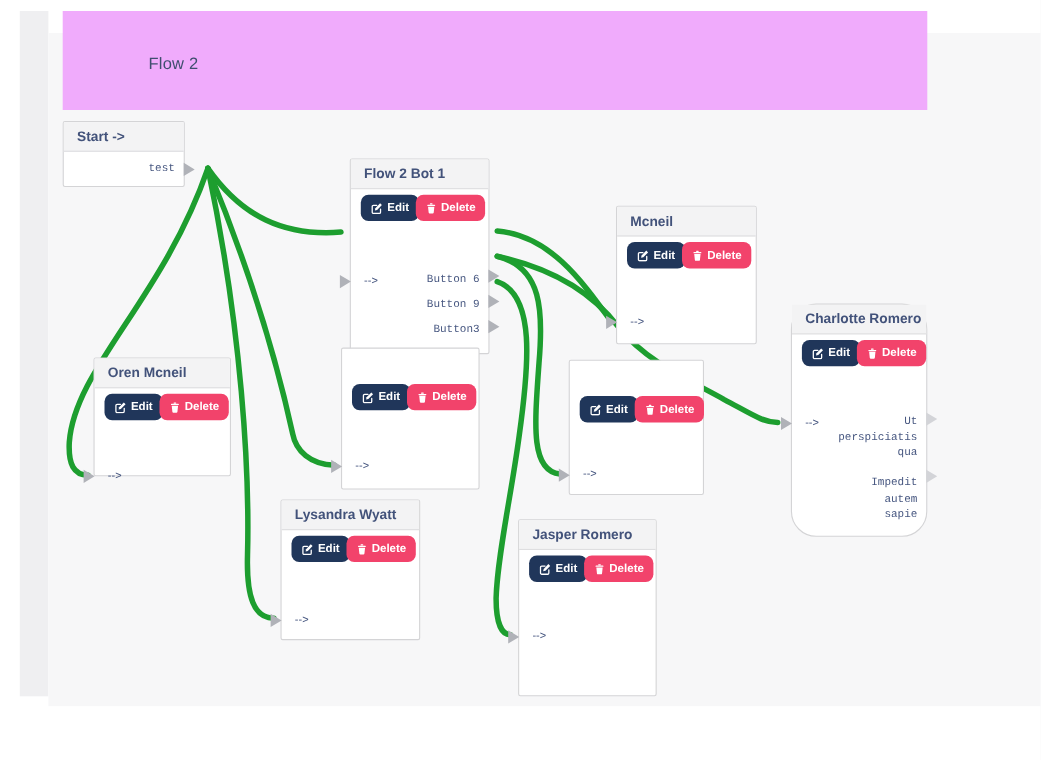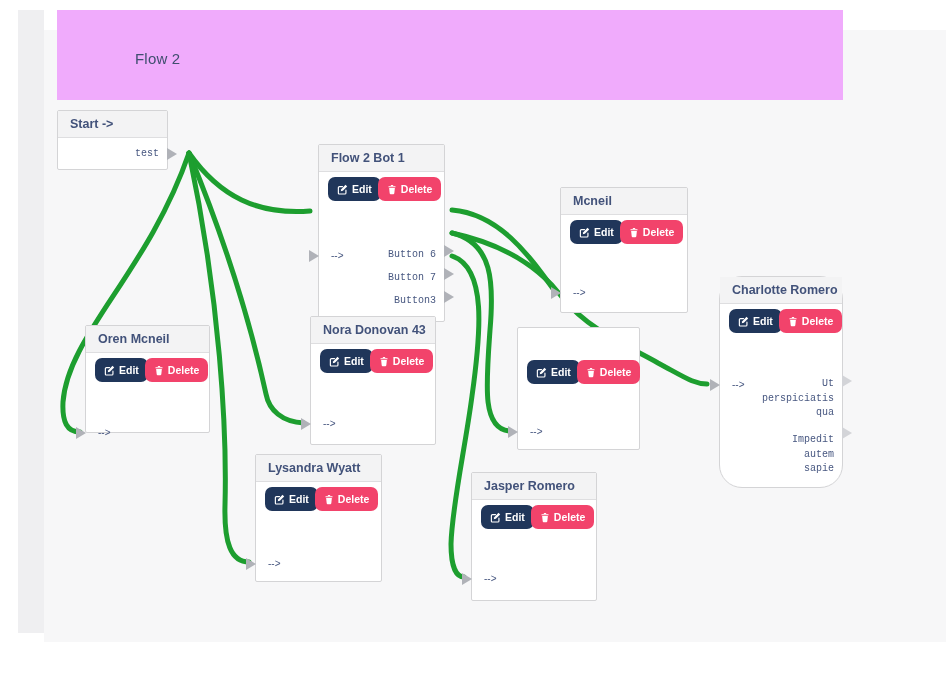--- a/index.html
+++ b/index.html
@@ -87,21 +87,21 @@
               <path d="M3.4 5.4h9.2l-0.9 8.6a1.6 1.6 0 0 1-1.6 1.4H5.9a1.6 1.6 0 0 1-1.6-1.4z"></path>
             </svg>
           </span>
           <span>Delete</span>
         </button>
       </div>
       <span class="port-label in-label" style="top:104px">--&gt;</span>
       <span class="tri in" style="top:105px"></span>
       <span class="port-label out-label" style="top:103px">Button 6</span>
       <span class="tri out" style="top:100px"></span>
-      <span class="port-label out-label" style="top:126px">Button 7</span>
+      <span class="port-label out-label" style="top:126px">Button 9</span>
       <span class="tri out" style="top:123px"></span>
       <span class="port-label out-label" style="top:149px">Button3</span>
       <span class="tri out" style="top:146px"></span>
     </div>
     <div class="node" style="left: 560px; top: 187px; width: 128px; height: 126px;">
       <div class="node-header">Mcneil</div>
       <div class="btn-row">
         <button class="btn edit">
           <span>
             <svg width="11" height="11" viewBox="0 0 16 16">
@@ -145,21 +145,20 @@
               <path d="M3.4 5.4h9.2l-0.9 8.6a1.6 1.6 0 0 1-1.6 1.4H5.9a1.6 1.6 0 0 1-1.6-1.4z"></path>
             </svg>
           </span>
           <span>Delete</span>
         </button>
       </div>
       <span class="port-label in-label" style="top:100px">--&gt;</span>
       <span class="tri in" style="top:101px"></span>
     </div>
     <div class="node" style="left: 310px; top: 316px; width: 126px; height: 129px;">
-      <div class="node-header">Nora Donovan 43</div>
       <div class="btn-row">
         <button class="btn edit">
           <span>
             <svg width="11" height="11" viewBox="0 0 16 16">
               <path d="M13 9v4a1.6 1.6 0 0 1-1.6 1.6H3.6A1.6 1.6 0 0 1 2 13V5.4A1.6 1.6 0 0 1 3.6 3.8H8" fill="none" stroke="#fff" stroke-width="1.7" stroke-linecap="round"></path>
               <path d="M12.4 1.2l2.4 2.4-6.3 6.3-3 .7.7-3z" fill="#fff"></path>
             </svg>
           </span>
           <span>Edit</span>
         </button>
@@ -221,21 +220,21 @@
               <rect x="2.2" y="2.6" width="11.6" height="1.8" rx="0.9"></rect>
               <path d="M3.4 5.4h9.2l-0.9 8.6a1.6 1.6 0 0 1-1.6 1.4H5.9a1.6 1.6 0 0 1-1.6-1.4z"></path>
             </svg>
           </span>
           <span>Delete</span>
         </button>
       </div>
       <span class="port-label in-label" style="top:102px">--&gt;</span>
       <span class="tri in" style="top:103px"></span>
     </div>
-    <div class="node" style="left: 471px; top: 472px; width: 126px; height: 129px;">
+    <div class="node" style="left: 471px; top: 472px; width: 126px; height: 161px;">
       <div class="node-header">Jasper Romero</div>
       <div class="btn-row">
         <button class="btn edit">
           <span>
             <svg width="11" height="11" viewBox="0 0 16 16">
               <path d="M13 9v4a1.6 1.6 0 0 1-1.6 1.6H3.6A1.6 1.6 0 0 1 2 13V5.4A1.6 1.6 0 0 1 3.6 3.8H8" fill="none" stroke="#fff" stroke-width="1.7" stroke-linecap="round"></path>
               <path d="M12.4 1.2l2.4 2.4-6.3 6.3-3 .7.7-3z" fill="#fff"></path>
             </svg>
           </span>
           <span>Edit</span>

